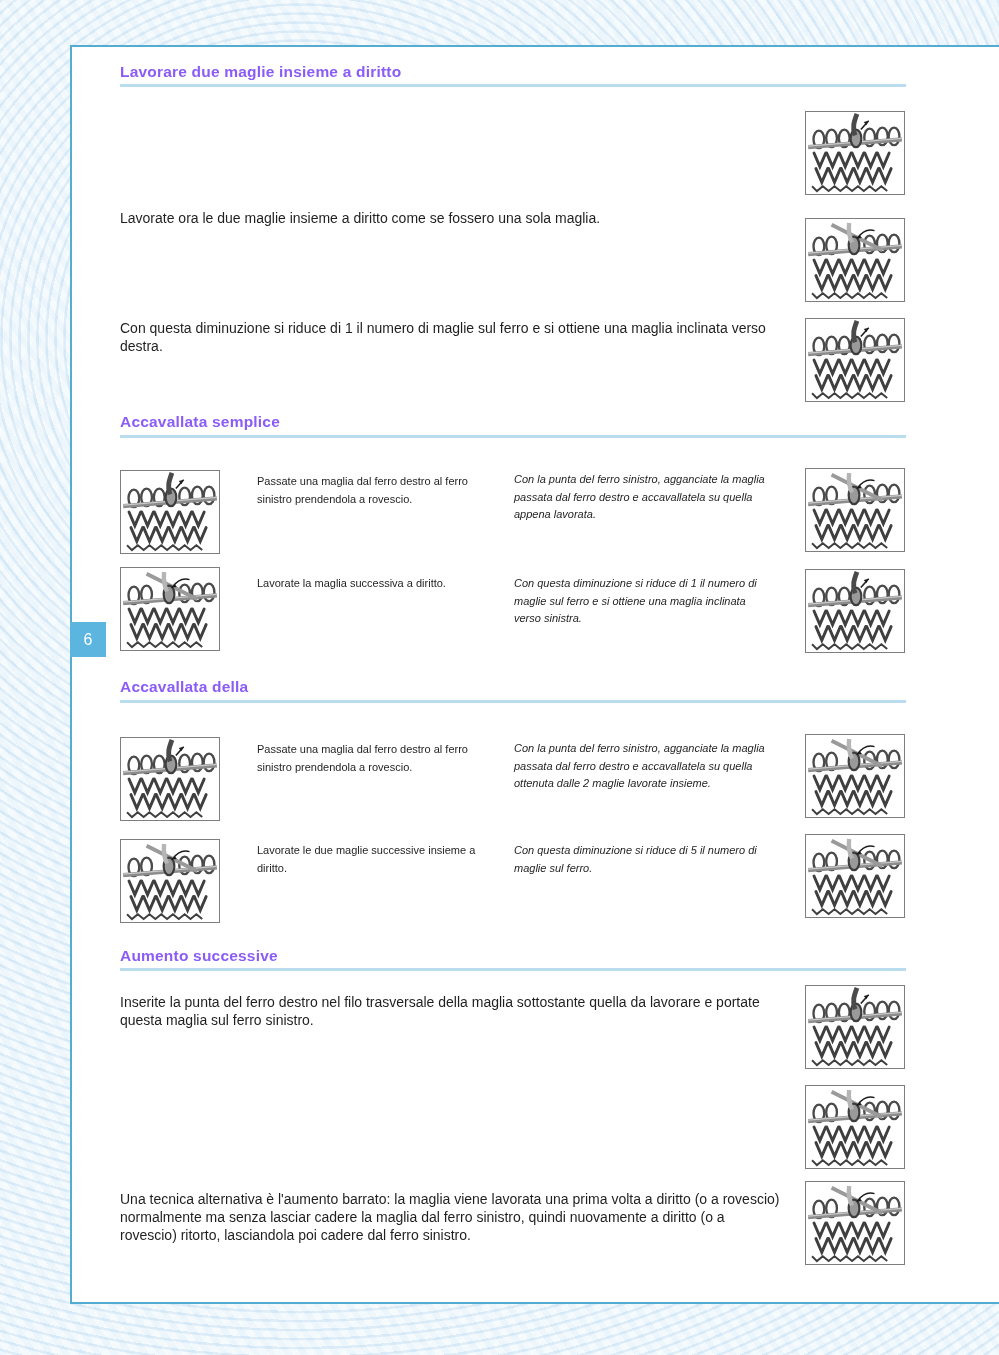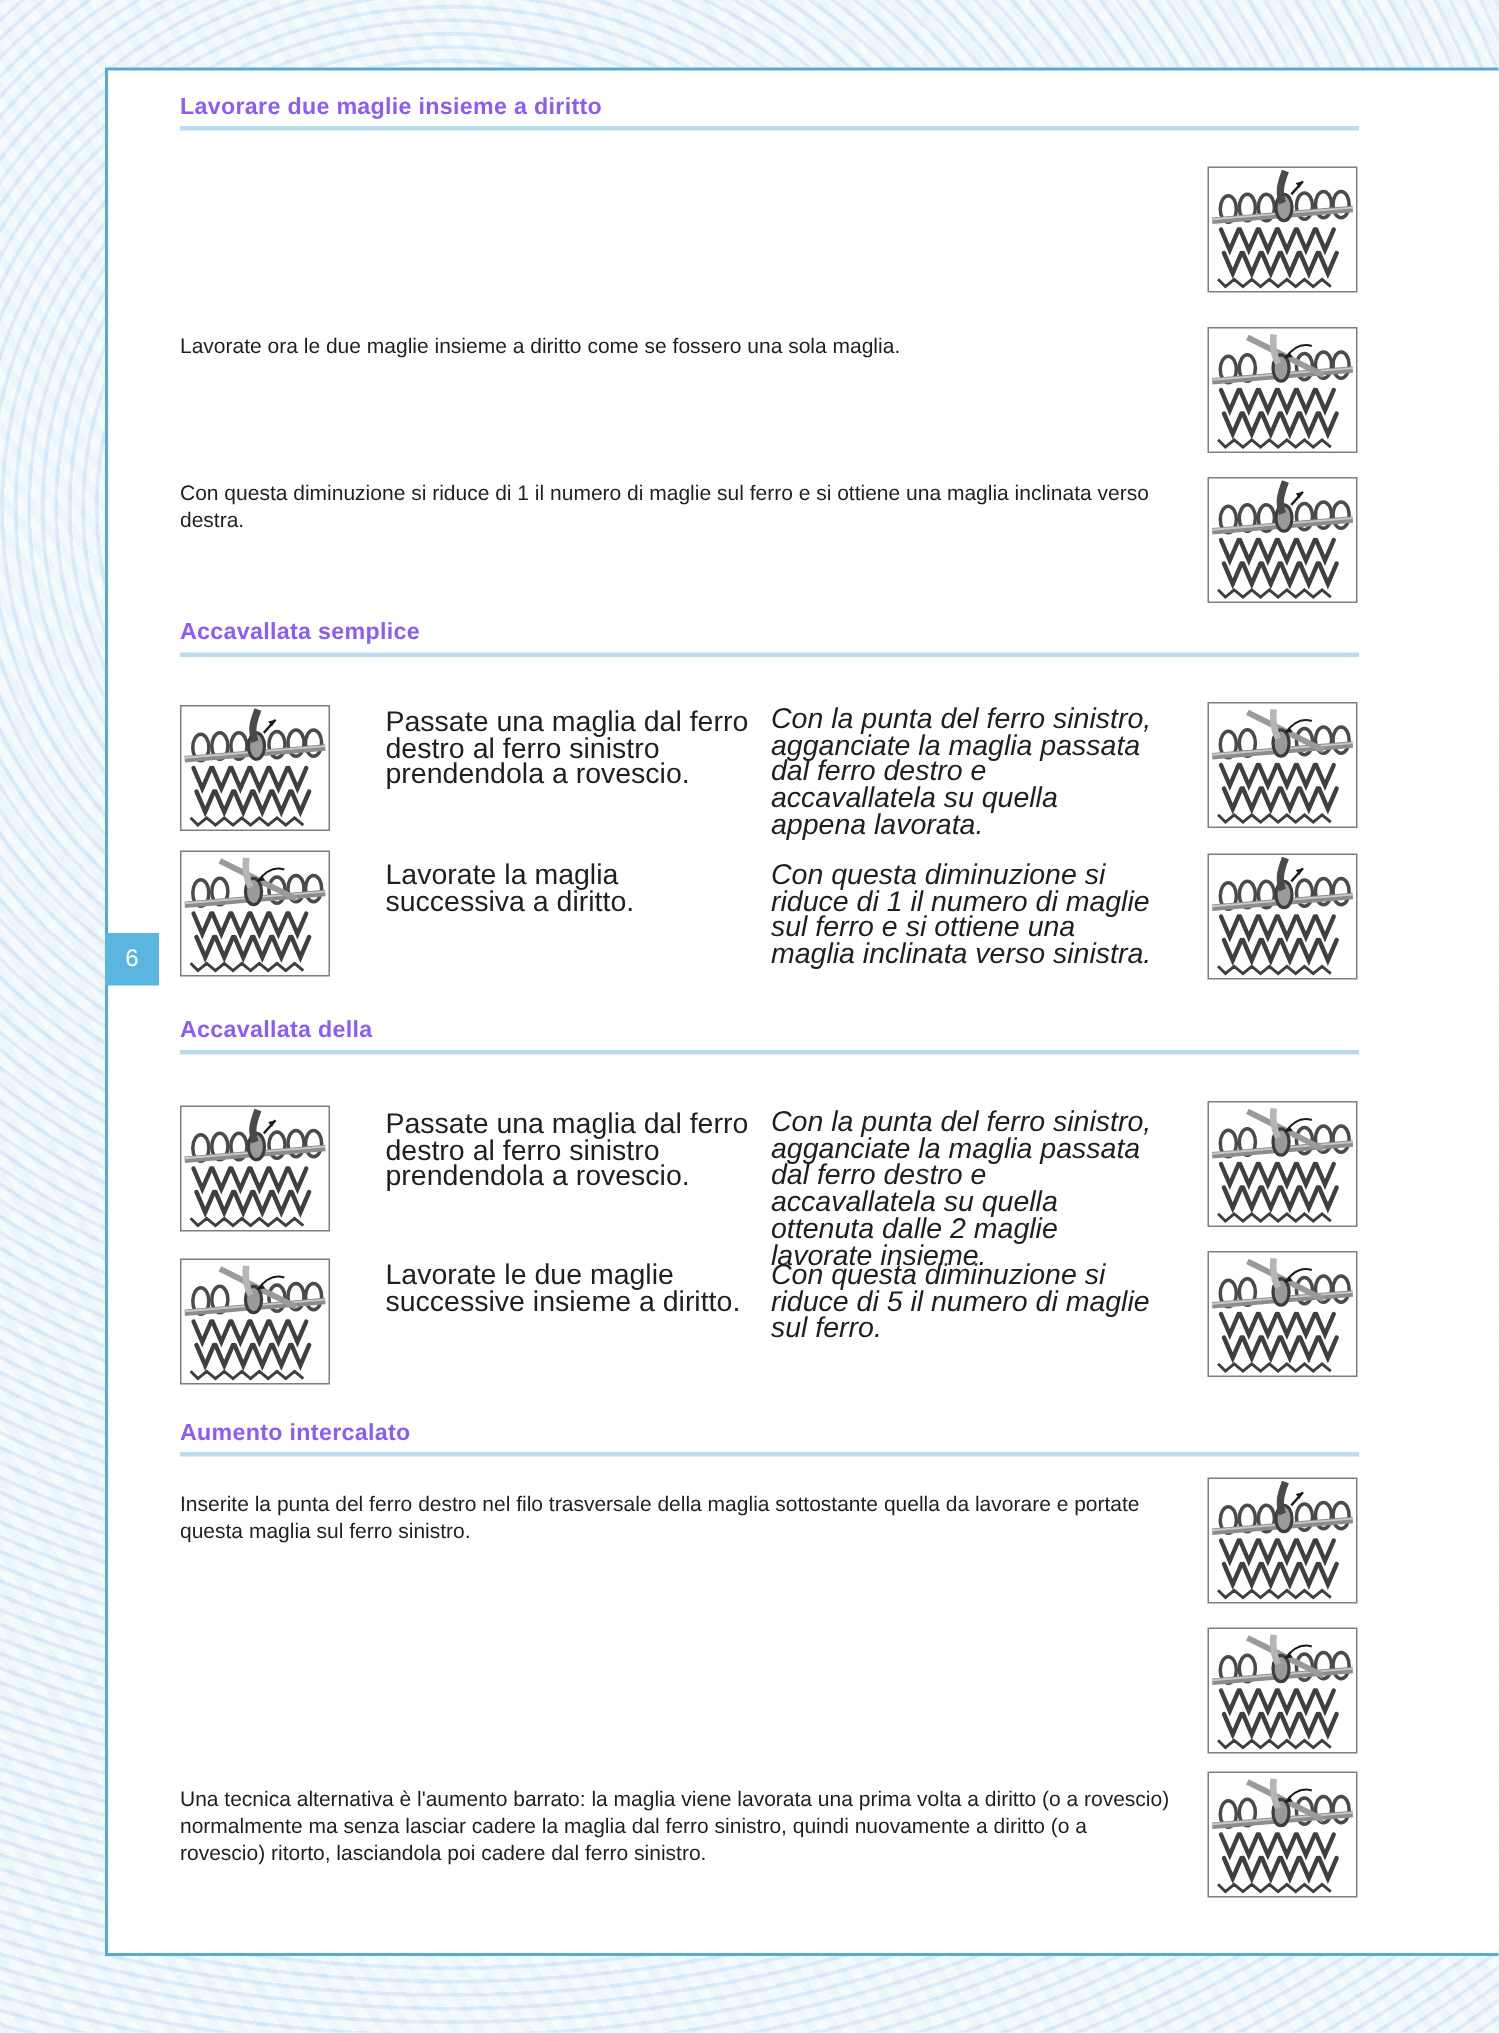--- a/index.html
+++ b/index.html
@@ -51,21 +51,21 @@
   .para {
     position: absolute;
     left: 48px;
     width: 662px;
     font-size: 14px;
     line-height: 18px;
     color: #1f1f1f;
   }
   .col {
     position: absolute;
-    font-size: 19px;
+    font-size: 11px;
     line-height: 17.7px;
     color: #1f1f1f;
   }
   .col1 { left: 185px; width: 245px; }
   .col2 { left: 442px; width: 255px; font-style: italic; }
   .imgbox {
     position: absolute;
     width: 100px; height: 84px;
     background: #ffffff;
     border: 1.5px solid #7e7e7e;
@@ -154,21 +154,21 @@
 
   <div class="h-title" style="top:16px">Lavorare due maglie insieme a diritto</div>
   <div class="h-rule" style="top:37px"></div>
 
   <div class="imgbox imgbox-right" style="top:64px">
     <svg viewBox="0 0 100 84">
         <use href="#knit-a"></use>
       </svg>
   </div>
 
-  <div class="para" style="top:174px">Lavorate ora le due maglie insieme a diritto come se fossero una sola maglia.</div>
+  <div class="para" style="top:162px">Lavorate ora le due maglie insieme a diritto come se fossero una sola maglia.</div>
   <div class="imgbox imgbox-right" style="top:171px">
     <svg viewBox="0 0 100 84">
         <use href="#knit-b"></use>
       </svg>
   </div>
 
   <div class="para" style="top:272px">Con questa diminuzione si riduce di 1 il numero di maglie sul ferro e si ottiene una maglia inclinata verso destra.</div>
   <div class="imgbox imgbox-right" style="top:271px">
     <svg viewBox="0 0 100 84">
         <use href="#knit-a"></use>
@@ -226,21 +226,21 @@
       </svg>
   </div>
   <div class="col col1" style="top:795px">Lavorate le due maglie successive insieme a diritto.</div>
   <div class="col col2" style="top:795px">Con questa diminuzione si riduce di 5 il numero di maglie sul ferro.</div>
   <div class="imgbox imgbox-right" style="top:787px">
     <svg viewBox="0 0 100 84">
         <use href="#knit-b"></use>
       </svg>
   </div>
 
-  <div class="h-title" style="top:900px">Aumento intercalato</div>
+  <div class="h-title" style="top:900px">Aumento successive</div>
   <div class="h-rule" style="top:921px"></div>
 
   <div class="para" style="top:946px">Inserite la punta del ferro destro nel filo trasversale della maglia sottostante quella da lavorare e portate questa maglia sul ferro sinistro.</div>
   <div class="imgbox imgbox-right" style="top:938px">
     <svg viewBox="0 0 100 84">
         <use href="#knit-a"></use>
       </svg>
   </div>
 
   <div class="imgbox imgbox-right" style="top:1038px">

